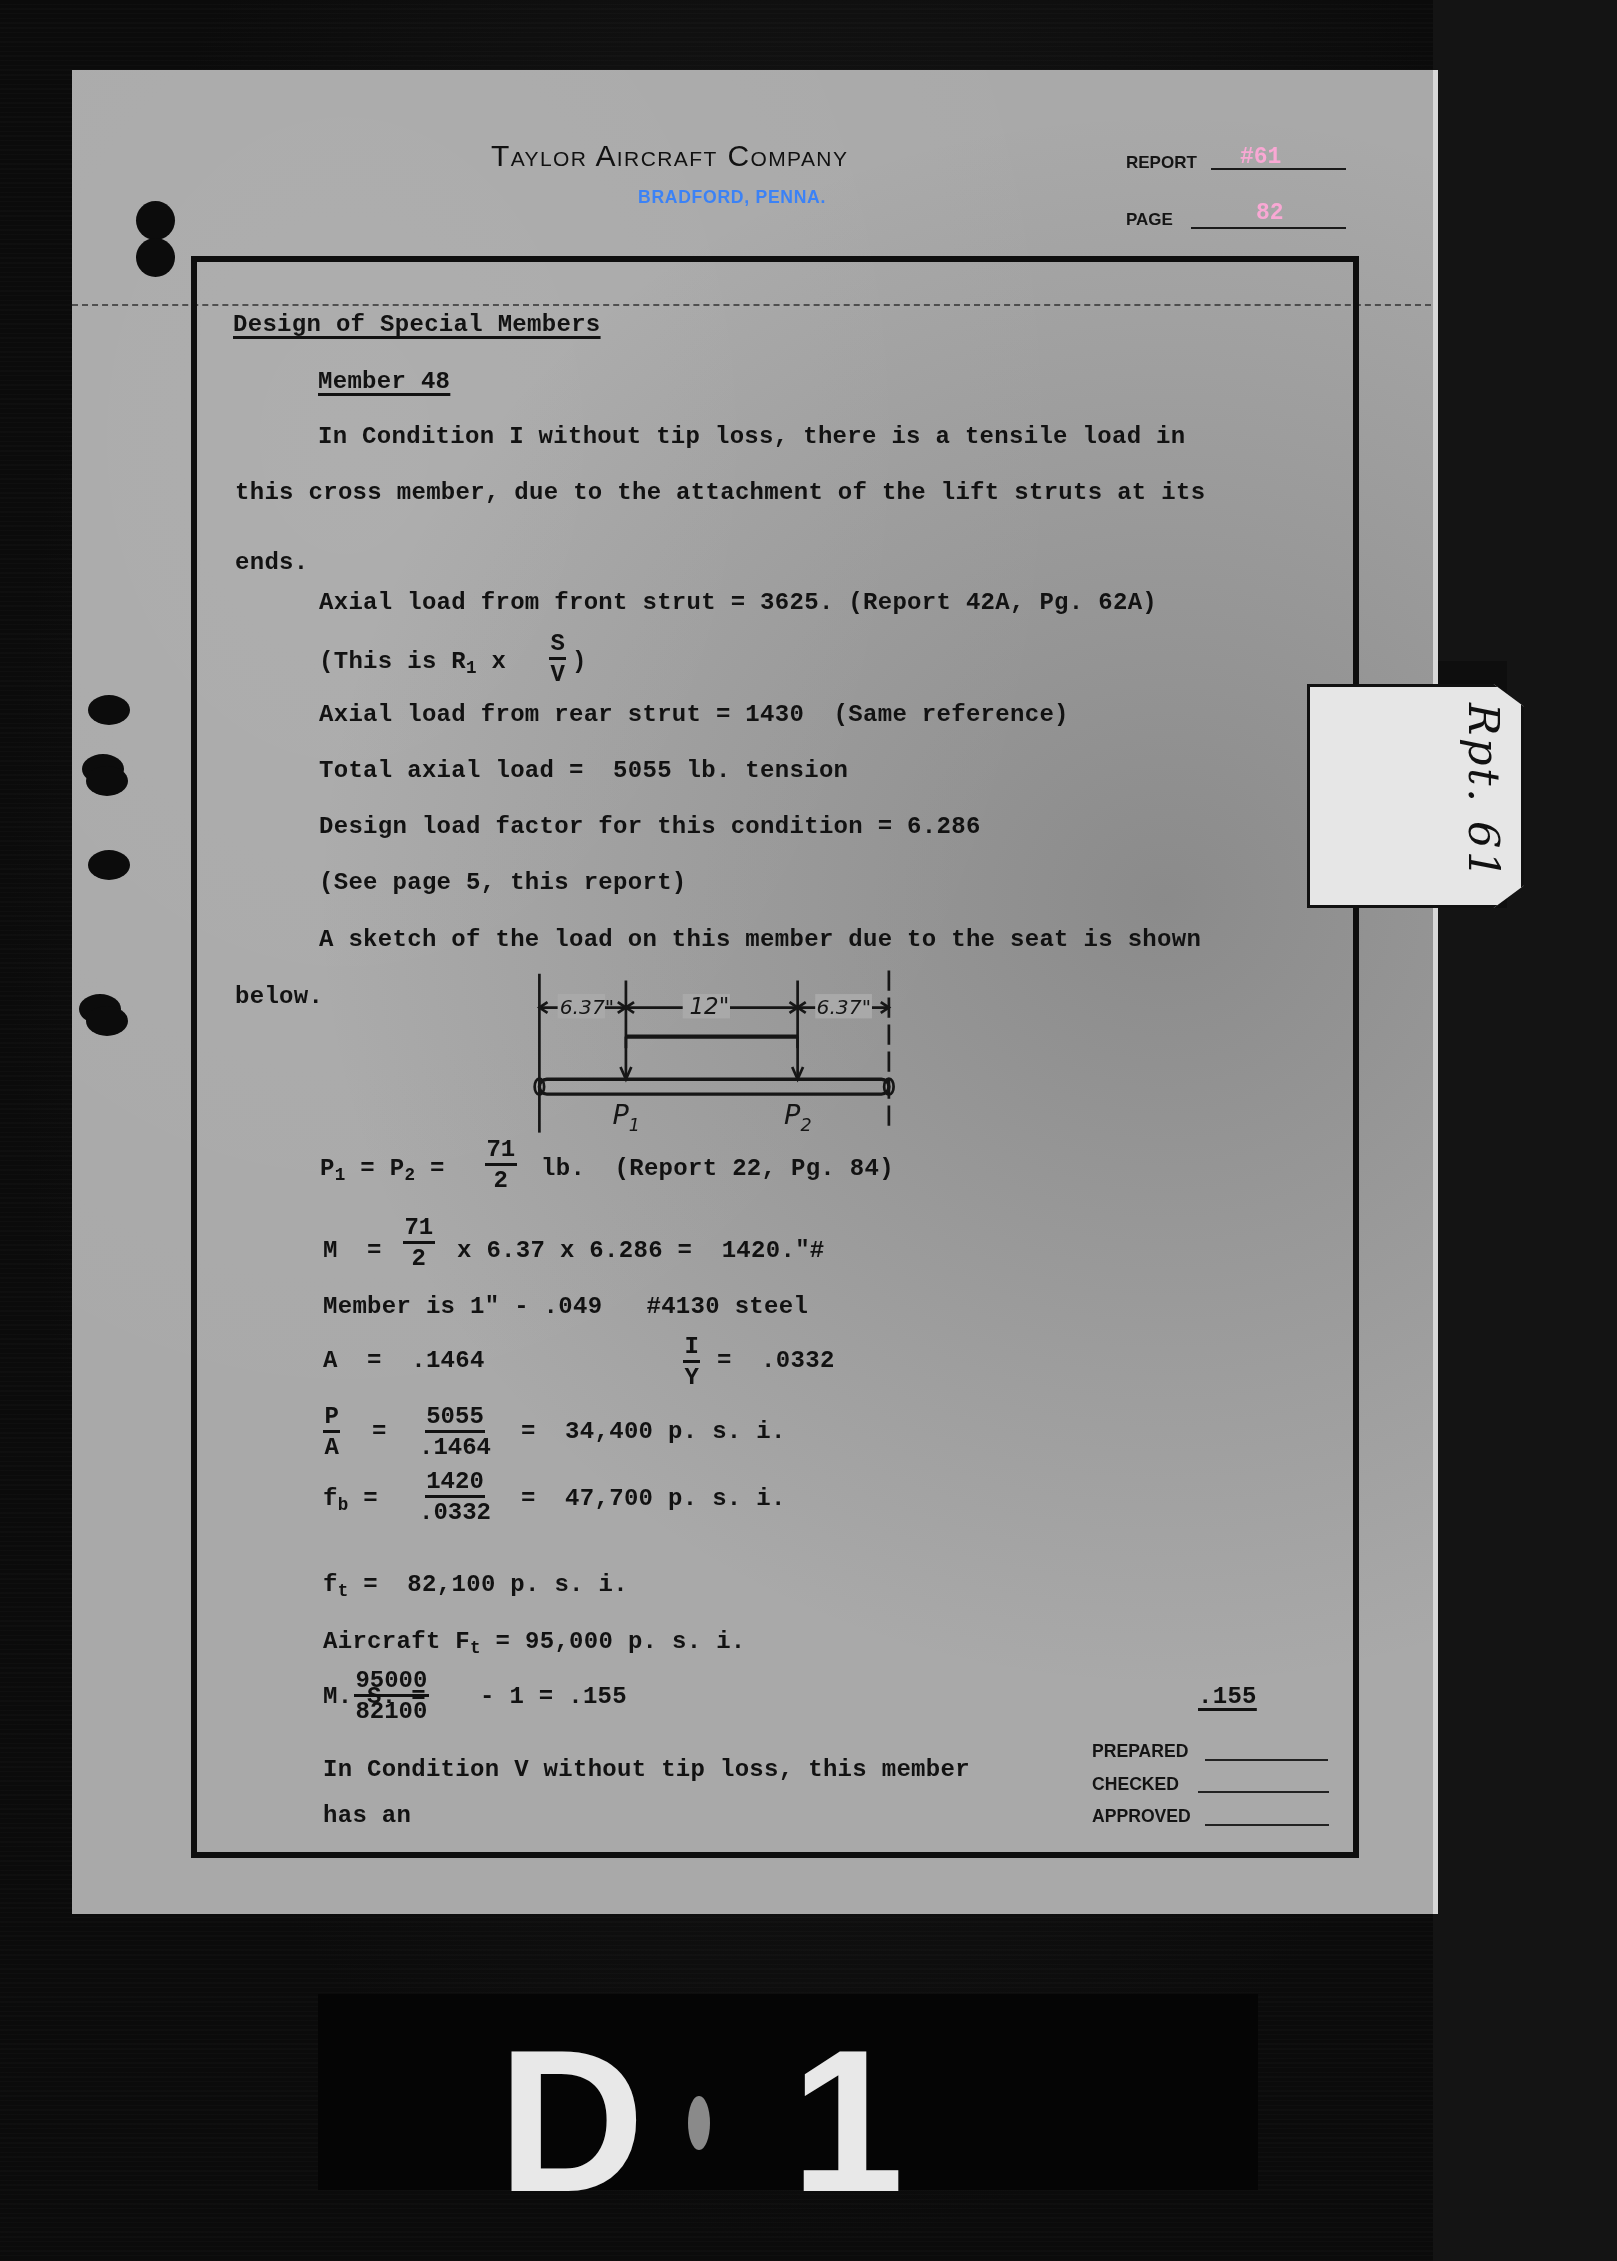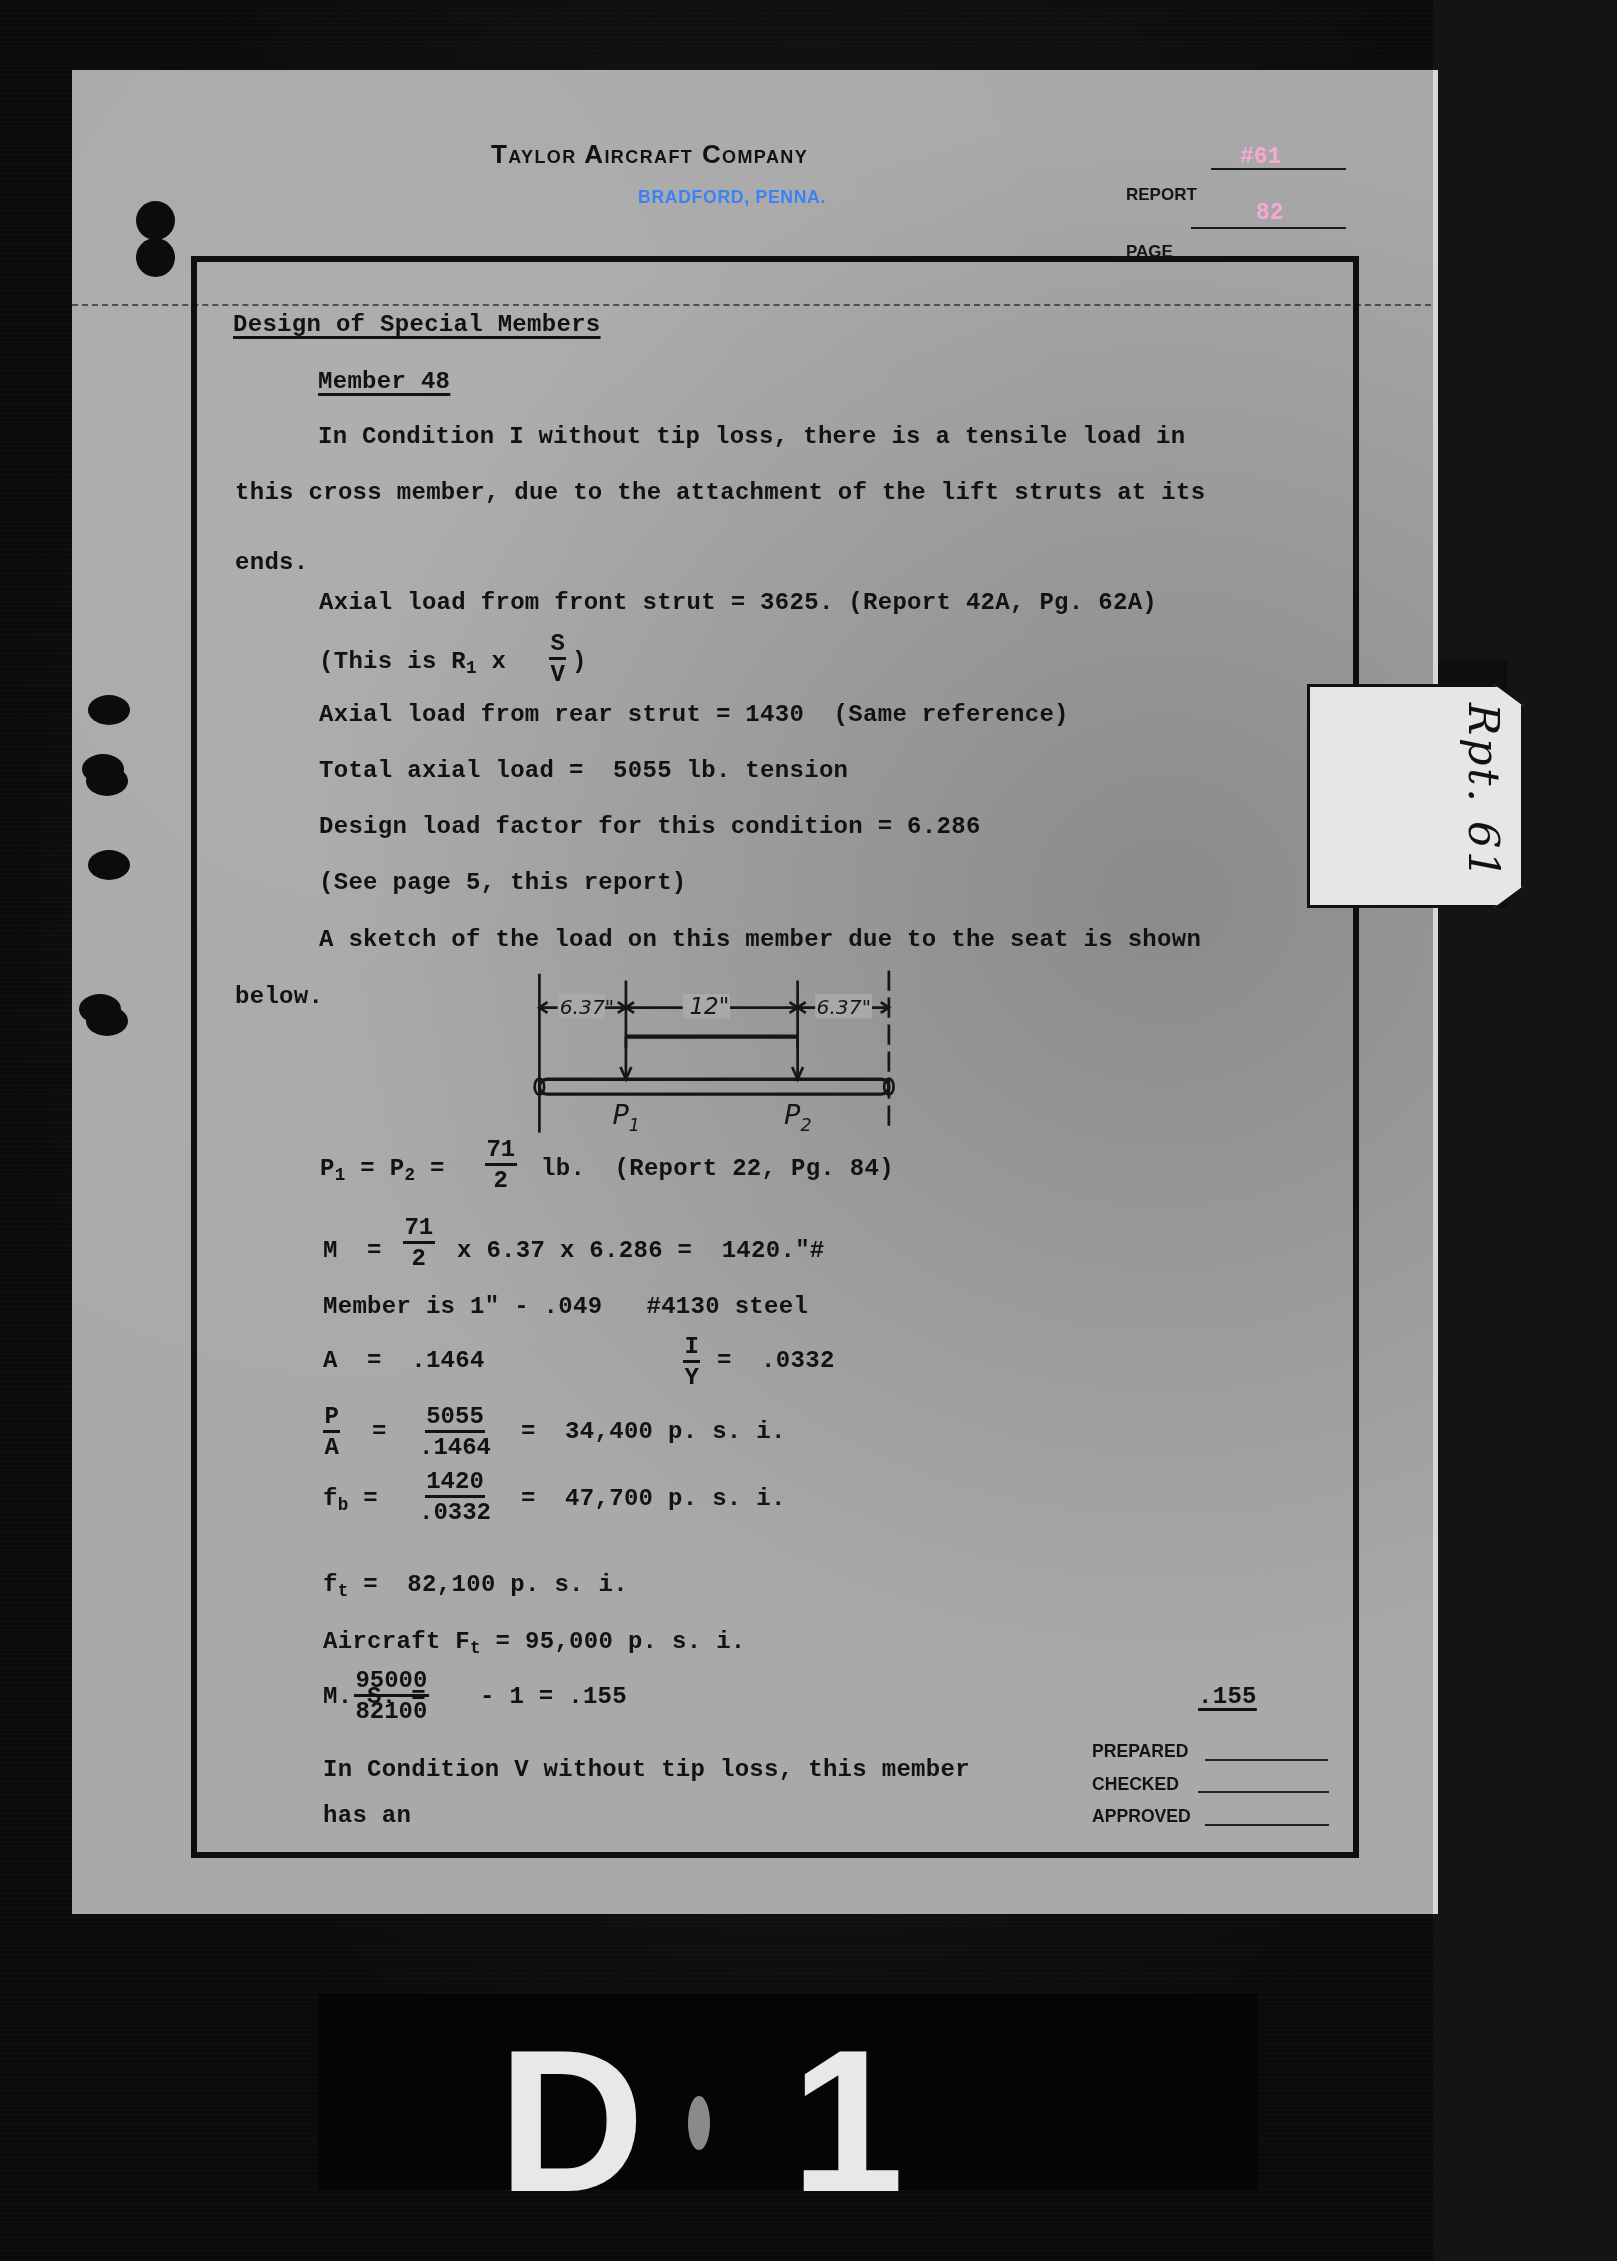--- a/index.html
+++ b/index.html
@@ -23,27 +23,27 @@
       #a9a9a9;
   }
   .paper::after {
     content:""; position:absolute; right:0; top:0; width:5.4px; height:100%;
     background:#d7d7d7;
   }
   .hole { position:absolute; width:39px; height:39px; border-radius:50%; background:#0c0c0c; }
 
   .header-company {
     position:absolute; left:491px; top:139px; font-family:"Liberation Sans",sans-serif;
-    font-weight:bold; font-size:26px; letter-spacing:1.4px; color:#111; font-variant:small-caps;
+    font-weight:normal; font-size:30px; letter-spacing:1.4px; color:#111; font-variant:small-caps;
   }
   .header-city {
     position:absolute; left:638px; top:187px; font-family:"Liberation Sans",sans-serif;
     font-weight:bold; font-size:17.6px; letter-spacing:0.7px; color:#3b82f6;
   }
-  .meta-label { position:absolute; font-family:"Liberation Sans",sans-serif; font-weight:bold; font-size:17px; color:#151515;margin-top:32px; }
+  .meta-label { position:absolute; font-family:"Liberation Sans",sans-serif; font-weight:bold; font-size:17px; color:#151515; }
   .meta-line { position:absolute; height:0; border-bottom:2.7px solid #1a1a1a; }
   .meta-value { position:absolute; font-weight:bold; font-size:23px; color:#f9a8d4; }
 
   .frame {
     position:absolute; left:191px; top:256px; width:1156px; height:1590px;
     border:6.8px solid #0e0e0e;
   }
   .dash-line {
     position:absolute; left:72px; top:304px; width:1359px; height:0;
     border-top:2px dashed #2a2a2a; opacity:0.7;

